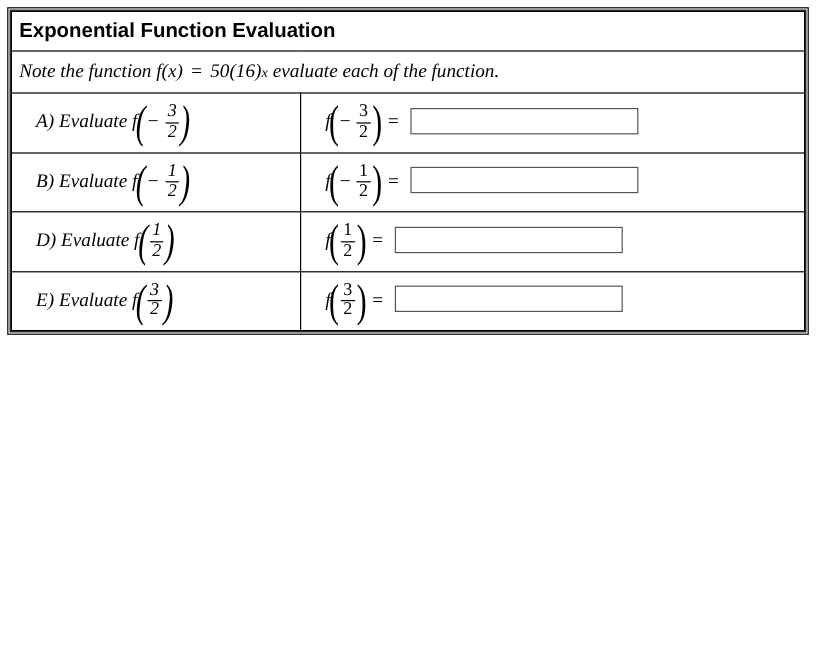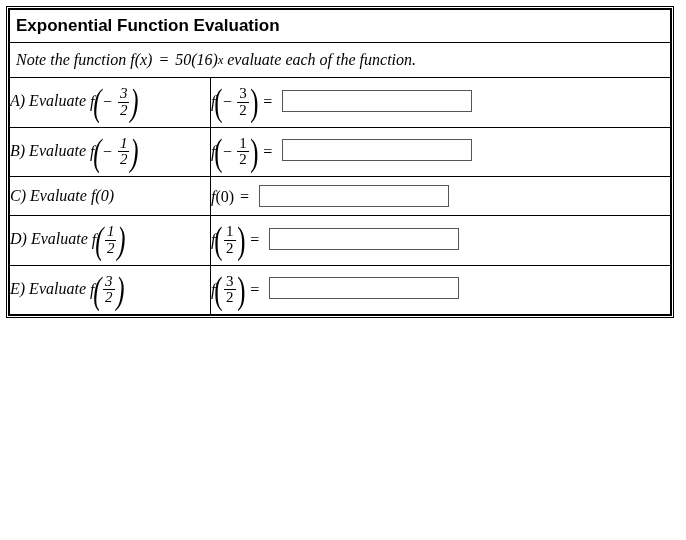--- a/index.html
+++ b/index.html
@@ -12,21 +12,21 @@
     border: 3px double #000;
     width: 668px;
     box-sizing: border-box;
   }
   table {
     border-collapse: collapse;
     width: 100%;
   }
   td {
     border: 1px solid #000;
-    padding: 8px 0;
+    padding: 8px 20px;
     vertical-align: middle;
   }
   .title-row td {
     text-align: left;
     font-weight: bold;
     font-family: Arial, sans-serif;
     font-size: 17px;
     padding: 6px;
   }
   .given-row td, .note-row td {
@@ -174,37 +174,20 @@
                 <span class="num">1</span>
                 <span class="den">2</span>
               </span>
       <span class="paren">)</span>
       <span class="eq">=</span>
     </span>
     <input class="ans" type="text" value="" style="">
   </td>
 </tr>
 
-<tr>
-  <td class="eval-label">
-    <span>C)</span>
-    <span>Evaluate</span>
-    <span class="mi">f</span><span>(</span><span>0</span><span>)</span>
-  </td>
-  <td class="eval-expr">
-    <span class="mrow">
-      <span class="mi">f</span>
-              <span>(</span>
-              <span>0</span>
-              <span>)</span>
-      <span class="eq">=</span>
-    </span>
-    <input class="ans" type="text" value="" style="">
-  </td>
-</tr>
 
 <tr>
   <td class="eval-label">
     <span>D)</span>
     <span>Evaluate</span>
     <span class="mrow">
       <span class="mi">f</span>
       <span class="paren">(</span>
       <span class="frac">
                 <span class="num">1</span>

